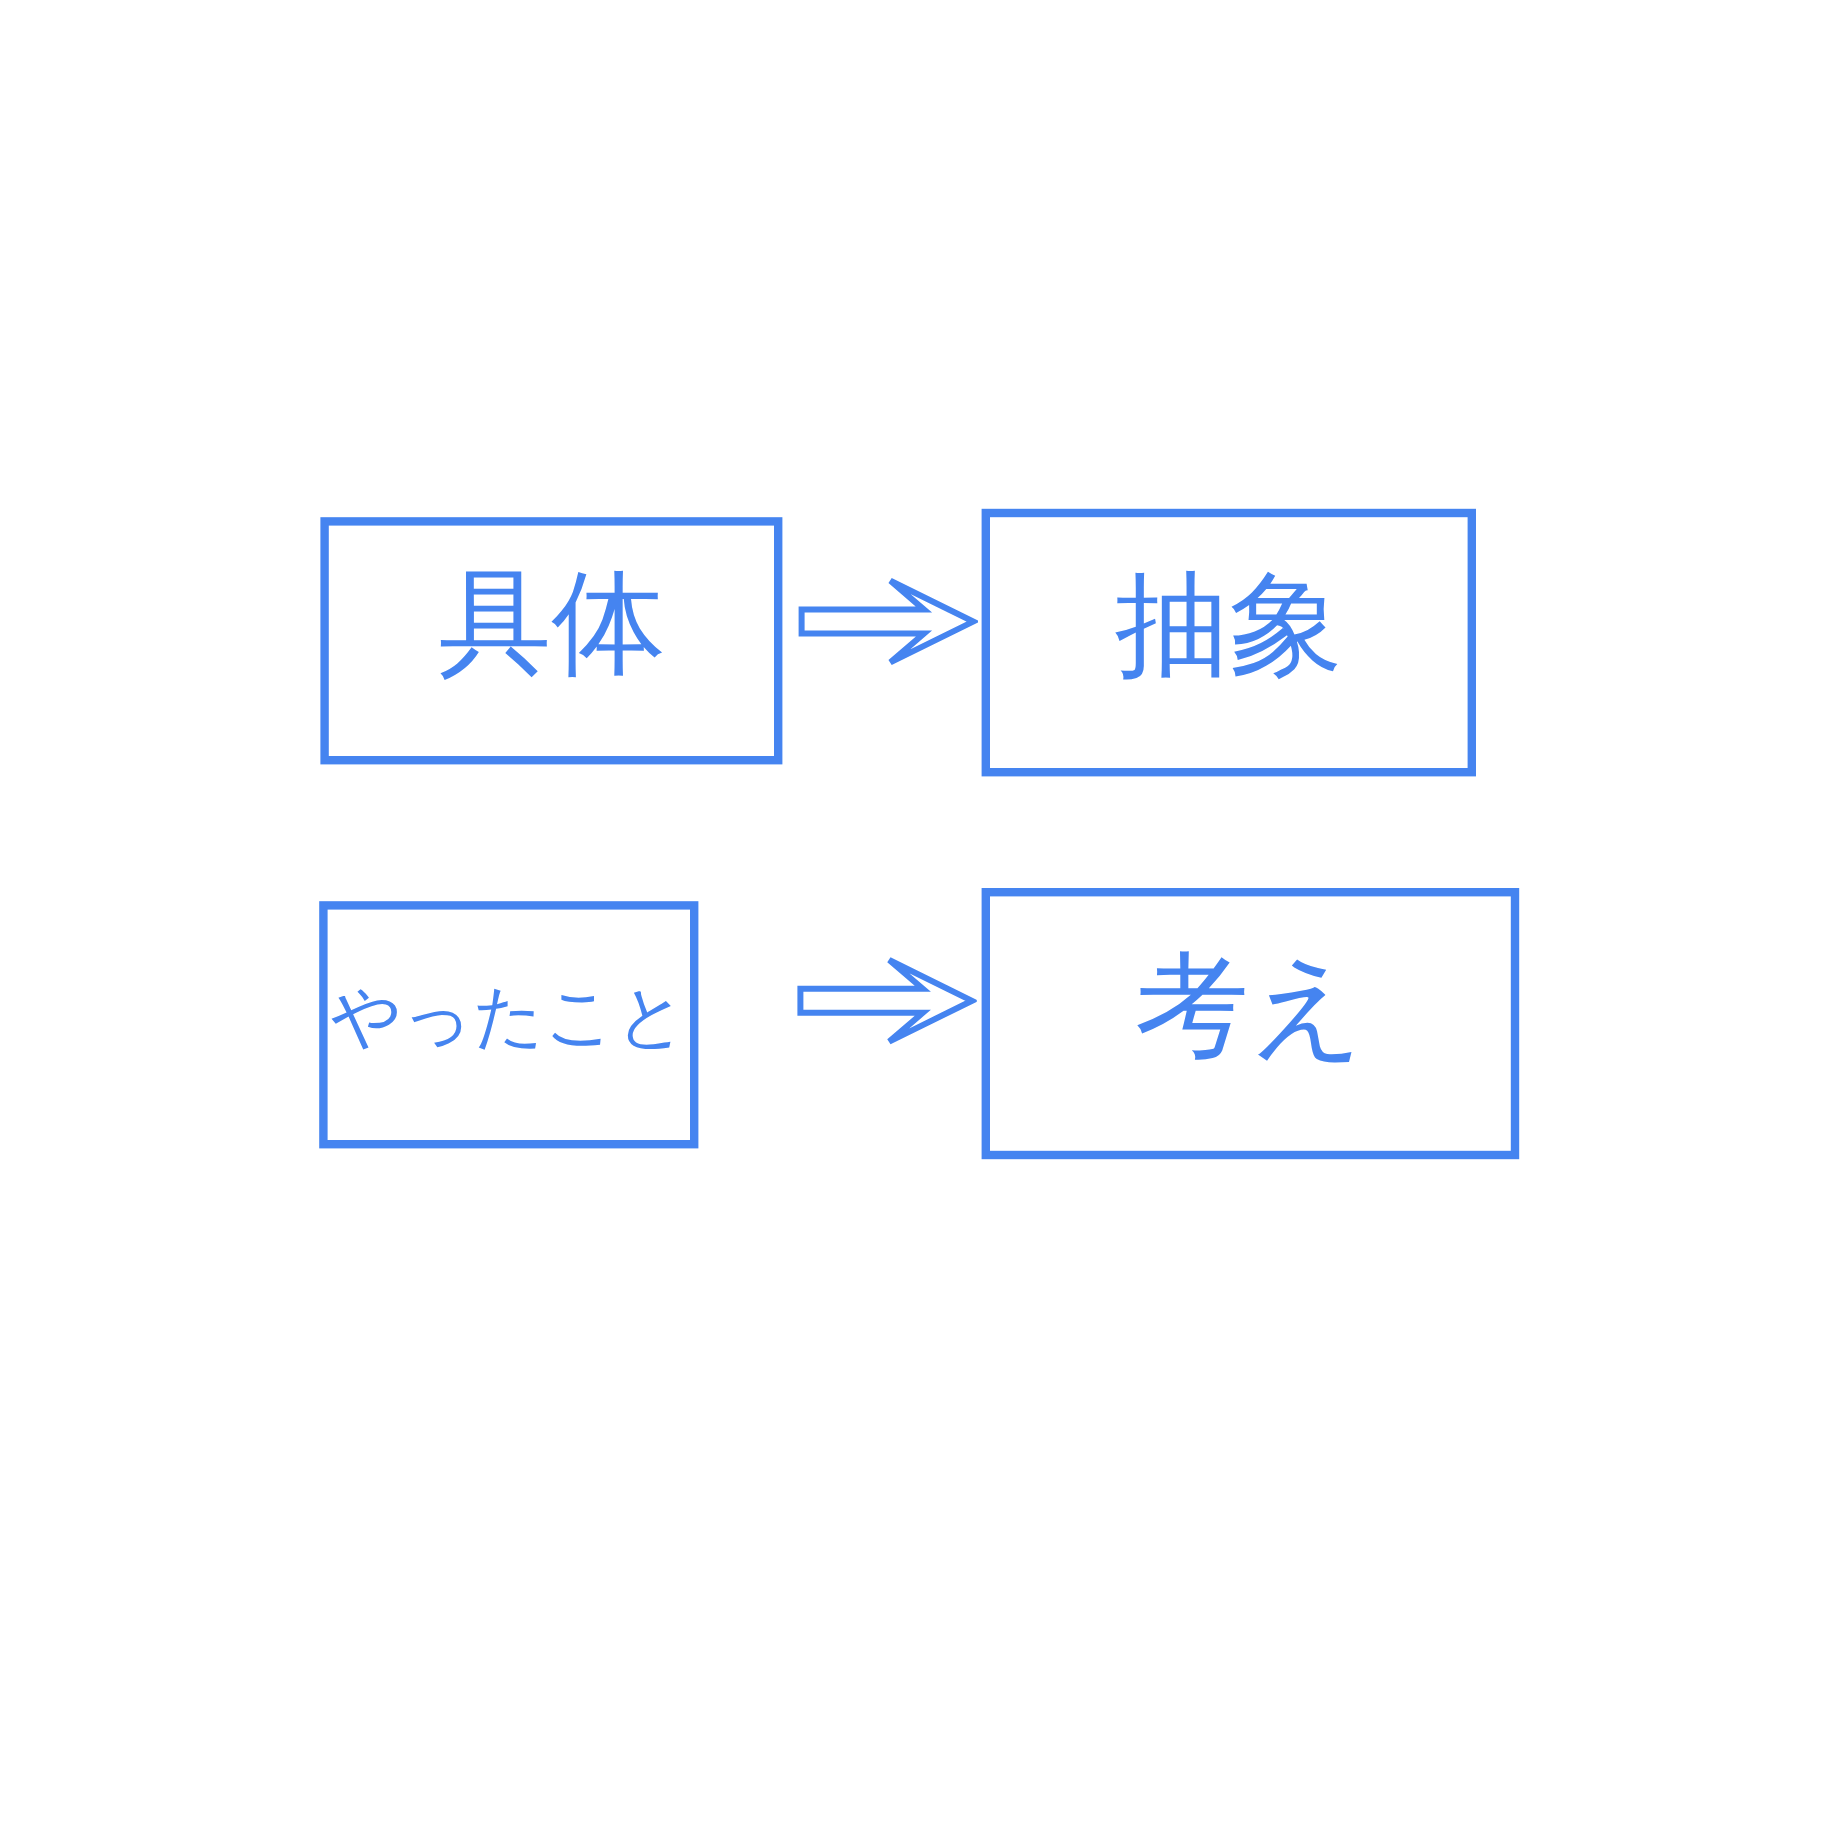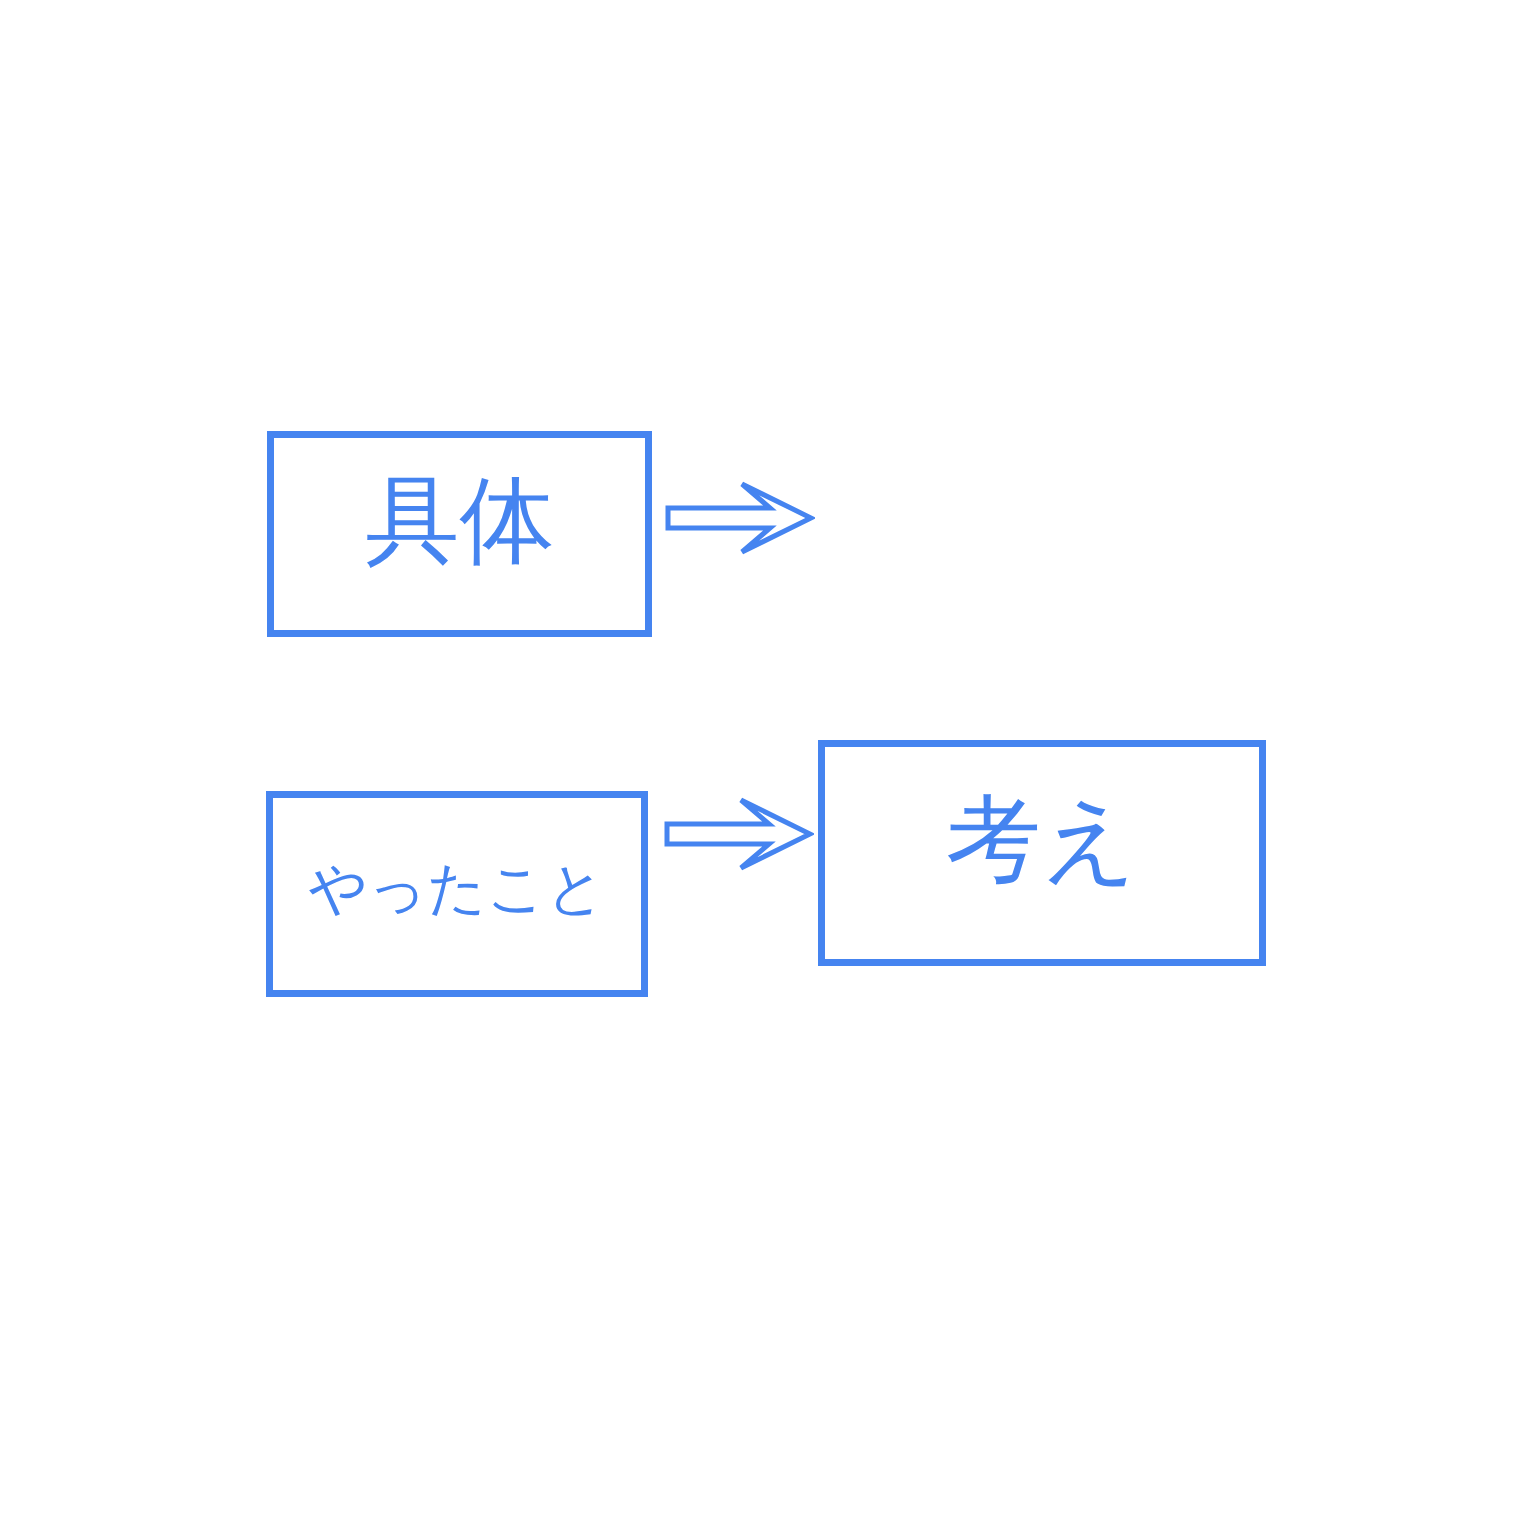--- a/index.html
+++ b/index.html
@@ -29,21 +29,21 @@
     line-height: 1;
     white-space: nowrap;
     transform: translateY(-14px);
   }
   .label-large { font-size: 95px; }
   .label-small { font-size: 58px; transform: translateY(-6px); }
 
   
   #box-concrete { left: 267px; top: 431px; width: 385px; height: 206px; }
   #box-abstract { left: 818px; top: 424px; width: 412px; height: 223px; }
-  #box-actions  { left: 266px; top: 751px; width: 382px; height: 206px; margin-top: 40px; }
+  #box-actions  { left: 266px; top: 751px; width: 316px; height: 206px; }
   #box-thoughts { left: 818px; top: 740px; width: 448px; height: 226px; }
 
   .arrow {
     position: absolute;
     width: 150px;
     height: 80px;
   }
   #arrow-row1 { left: 665px; top: 478px; }
   #arrow-row2 { left: 664px; top: 794px; }
 </style>
@@ -53,20 +53,23 @@
 <div id="canvas">
 
   <div class="shape-box" id="box-concrete">
     <span class="box-label label-large">具体</span>
   </div>
 
   <svg class="arrow" id="arrow-row1" viewBox="0 0 150 80" xmlns="http://www.w3.org/2000/svg">
     <path d="M 3,30 L 105,30 L 77,6 L 146,40 L 77,74 L 105,50 L 3,50 Z" fill="#ffffff" stroke="#4584F0" stroke-width="5" stroke-linejoin="miter"></path>
   </svg>
 
+  <div class="shape-box" id="box-abstract">
+    <span class="box-label label-large">抽象</span>
+  </div>
 
   <div class="shape-box" id="box-actions">
     <span class="box-label label-small">やったこと</span>
   </div>
 
   <svg class="arrow" id="arrow-row2" viewBox="0 0 150 80" xmlns="http://www.w3.org/2000/svg">
     <path d="M 3,30 L 105,30 L 77,6 L 146,40 L 77,74 L 105,50 L 3,50 Z" fill="#ffffff" stroke="#4584F0" stroke-width="5" stroke-linejoin="miter"></path>
   </svg>
 
   <div class="shape-box" id="box-thoughts">

